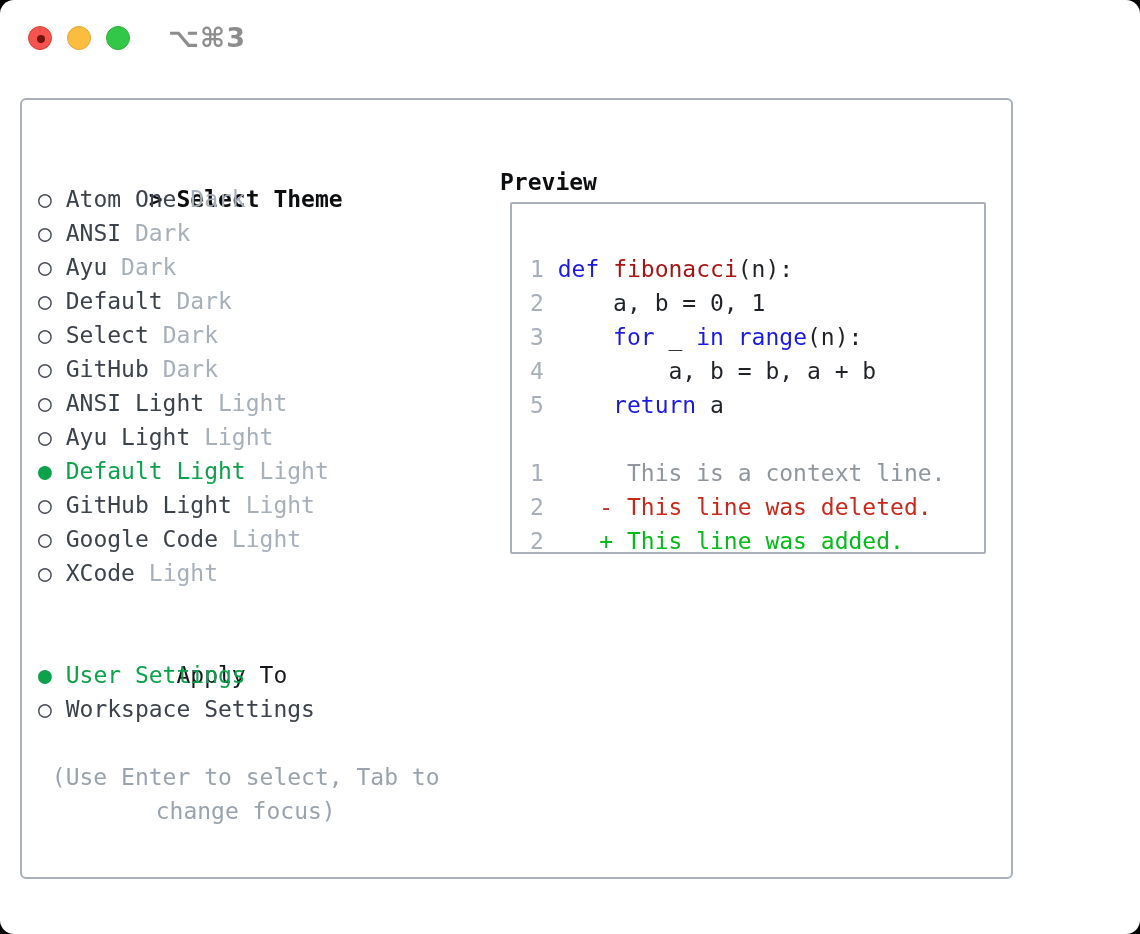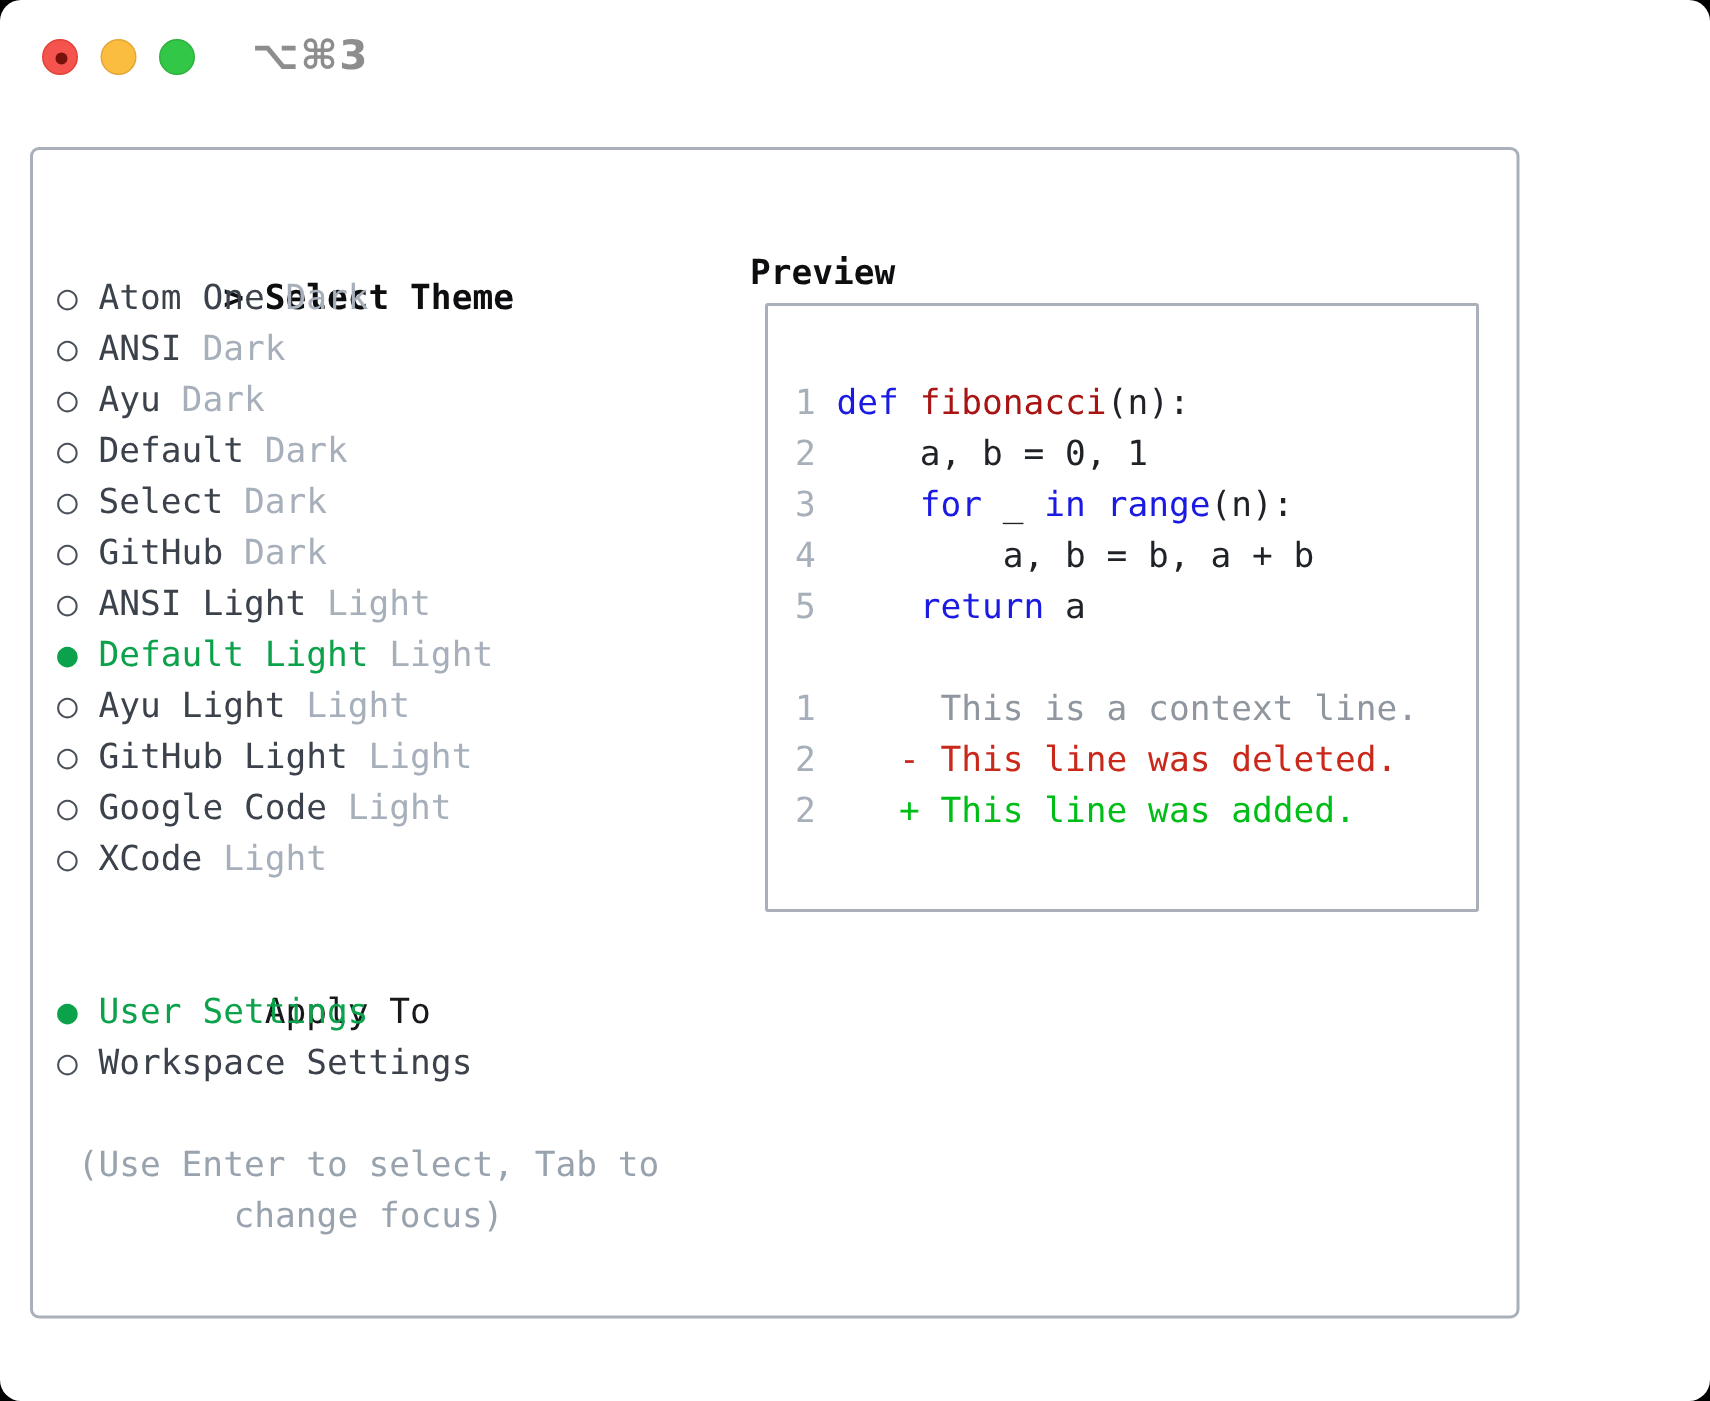--- a/index.html
+++ b/index.html
@@ -36,21 +36,21 @@
   .tname{color:var(--text,#3c424b);}
   .tname.sel{color:var(--selected-green,#0ca24b);}
   .tvariant{margin-left:1ch;color:var(--muted,#a6afba);}
   .gap{height:34px;}
   .apply-header{padding-left:2ch;color:var(--apply-header,#16181c);}
   .hint{width:30ch;line-height:34px;color:var(--hint,#99a3ae);white-space:normal;text-align:center;}
   
   .preview-label{position:absolute;left:478px;top:65px;height:34px;line-height:34px;
     font-size:23px;font-weight:bold;color:var(--header-black,#0d0e10);}
   .preview-box{
-    position:absolute;left:488px;top:102px;width:476px;height:406px;box-sizing:border-box;
+    position:absolute;left:488px;top:102px;width:476px;height:352px;box-sizing:border-box;
     border:2px solid var(--border,#a9b0ba);border-radius:2px;background:#fff;
   }
   .code{position:absolute;left:18px;top:48px;font-size:23px;}
   .tok-ln{color:var(--line-number,#a6afba);}
   .tok-pl{color:var(--code-text,#1f2328);}
   .tok-kw{color:var(--keyword,#1b1ae3);}
   .tok-fn{color:var(--function,#a81414);}
   .tok-ctx{color:var(--context,#8f969e);}
   .tok-del{color:var(--deleted,#c9291b);}
   .tok-add{color:var(--added,#01bd17);margin-top:29px;}
@@ -76,22 +76,22 @@
       </div>
 
       <div id="theme-list">
           <div class="row"><span class="marker">○</span><span class="tname">Atom One</span><span class="tvariant">Dark</span></div>
           <div class="row"><span class="marker">○</span><span class="tname">ANSI</span><span class="tvariant">Dark</span></div>
           <div class="row"><span class="marker">○</span><span class="tname">Ayu</span><span class="tvariant">Dark</span></div>
           <div class="row"><span class="marker">○</span><span class="tname">Default</span><span class="tvariant">Dark</span></div>
           <div class="row"><span class="marker">○</span><span class="tname">Select</span><span class="tvariant">Dark</span></div>
           <div class="row"><span class="marker">○</span><span class="tname">GitHub</span><span class="tvariant">Dark</span></div>
           <div class="row"><span class="marker">○</span><span class="tname">ANSI Light</span><span class="tvariant">Light</span></div>
+          <div class="row"><span class="marker">○</span><span class="tname">Ayu Light</span><span class="tvariant">Light</span></div>
           <div class="row"><span class="marker sel">●</span><span class="tname sel">Default Light</span><span class="tvariant">Light</span></div>
-          <div class="row"><span class="marker">○</span><span class="tname">Ayu Light</span><span class="tvariant">Light</span></div>
           <div class="row"><span class="marker">○</span><span class="tname">GitHub Light</span><span class="tvariant">Light</span></div>
           <div class="row"><span class="marker">○</span><span class="tname">Google Code</span><span class="tvariant">Light</span></div>
           <div class="row"><span class="marker">○</span><span class="tname">XCode</span><span class="tvariant">Light</span></div>
         </div>
 
       <div class="gap"></div>
 
       <div class="row apply-header">
         <span>Apply To</span>
       </div>

